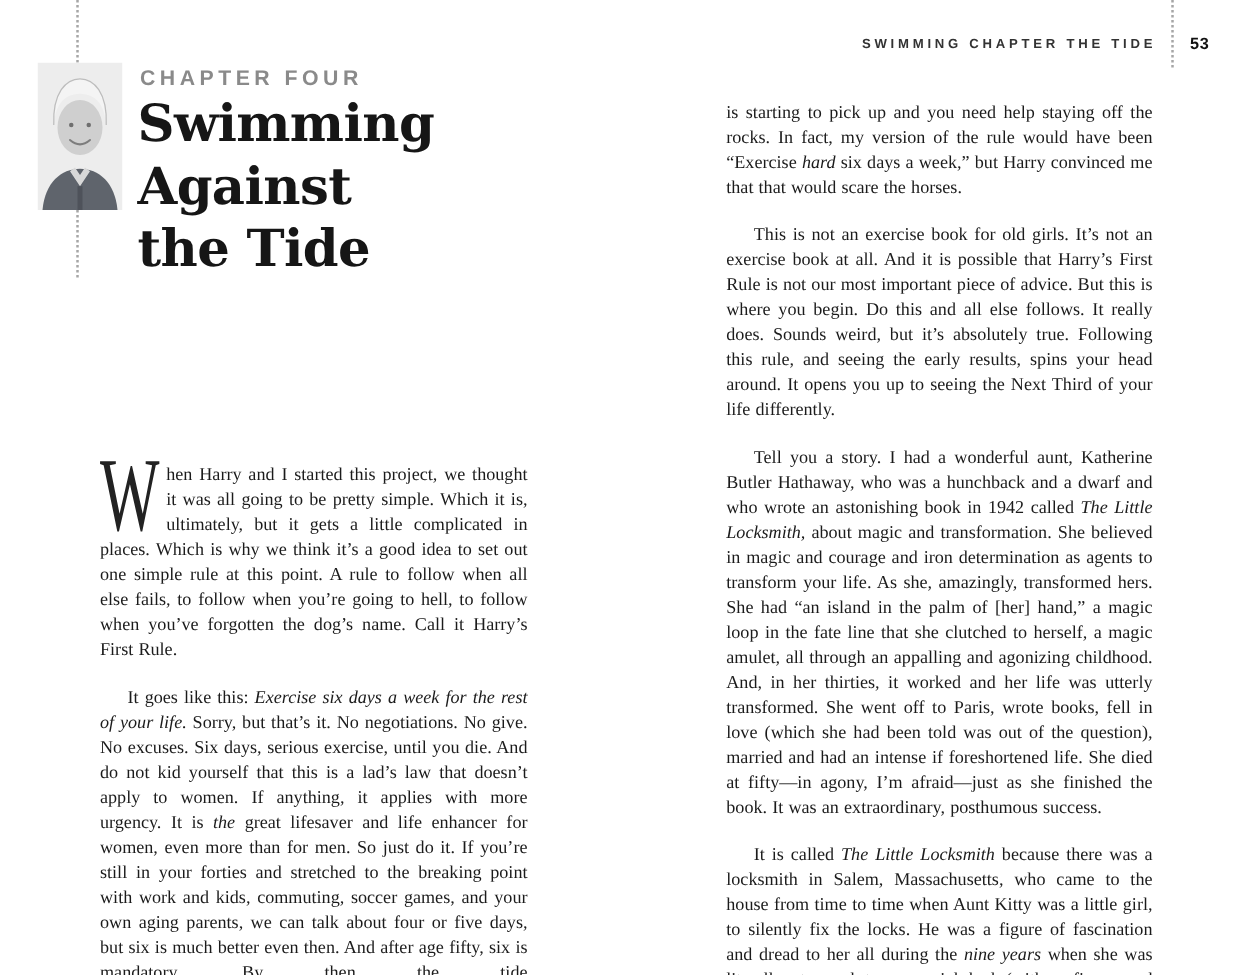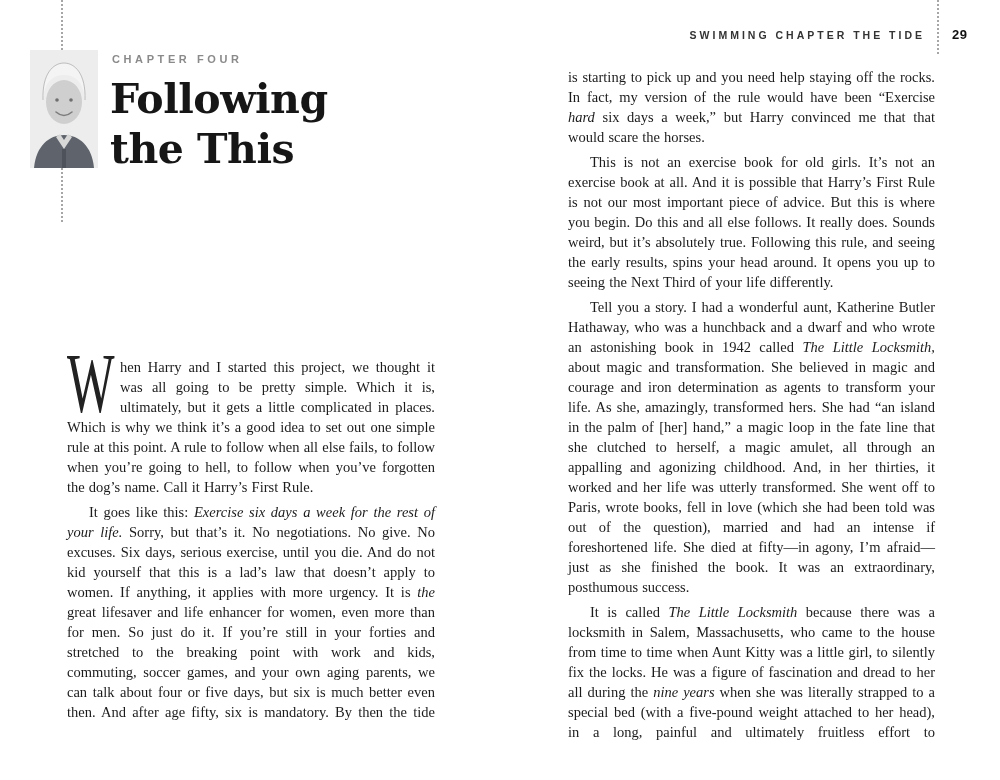--- a/index.html
+++ b/index.html
@@ -3,28 +3,28 @@
 <meta charset="utf-8">
 <style>
   html,body{margin:0;padding:0;background:#ffffff;}
   .canvas{position:relative;width:1000px;height:780px;background:#ffffff;overflow:hidden;
           font-family:"Liberation Serif",serif;color:#1b1b1b;}
   .vrule{position:absolute;width:0;border-left:2px dotted #a6a6a6;}
   #rule-left{left:61px;top:0;height:222px;}
   #rule-right{left:937px;top:0;height:54px;}
   .photo{position:absolute;left:30px;top:50px;width:68px;height:118px;z-index:2;}
   .kicker{position:absolute;left:112px;top:53px;font-family:"Liberation Sans",sans-serif;
-          font-size:11px;font-weight:bold;letter-spacing:3.6px;color:#8a8a8a;white-space:nowrap;}
+          font-size:17px;font-weight:bold;letter-spacing:3.6px;color:#8a8a8a;white-space:nowrap;}
   .title{position:absolute;left:110px;top:74px;margin:0;font-family:"DejaVu Serif",serif;
          font-weight:600;font-size:41px;line-height:50px;letter-spacing:-0.5px;color:#161616;}
   .title span{display:block;}
   .col{position:absolute;font-size:14.5px;line-height:20px;word-spacing:0.5px;}
   #left-col{left:62px;top:352px;width:378px;}
   #right-col{left:563px;top:62px;width:377px;}
-  .col p{margin:5px;text-align:justify;}
+  .col p{margin:18px;text-align:justify;}
   .col p.indent{text-indent:22px;}
   .col p.cont{text-align-last:justify;font-family:Liberation Serif, serif;}
   .dcap{float:left;width:46px;height:58px;overflow:visible;
         font-family:"Liberation Serif",serif;font-weight:400;font-size:84px;line-height:84px;
         margin:-15px 7px 0 0;transform:scaleX(0.6);transform-origin:left;color:#222;}
   .running-header{position:absolute;top:29px;right:75px;font-family:"Liberation Sans",sans-serif;
         font-size:10.5px;font-weight:600;letter-spacing:3px;color:#333;white-space:nowrap;}
   .folio{position:absolute;left:952px;top:27px;font-family:"Liberation Sans",sans-serif;
         font-size:13px;font-weight:bold;letter-spacing:0.5px;color:#111;}
 </style>
@@ -46,32 +46,33 @@
       <path d="M26 62 Q34 69 42 62" fill="none" stroke="#7d7d7d" stroke-width="1.6" stroke-linecap="round"></path>
       <path d="M4 118 C6 96 19 85 34 85 C49 85 62 96 64 118 Z" fill="#5f646c"></path>
       <path d="M26 87 L34 99 L42 87 L38 84 L34 90 L30 84 Z" fill="#d8d8d8"></path>
       <rect x="32" y="99" width="4" height="19" fill="#4e525a"></rect>
     </svg>
   </div>
 
   <div class="kicker">CHAPTER FOUR</div>
 
   <h1 class="title">
-    <span>Following</span>
-    <span>the This</span>
+    <span>Swimming</span>
+    <span>Against</span>
+    <span>the Tide</span>
   </h1>
 
   <div class="col" id="left-col">
       <p class=""><span class="dcap">W</span>hen Harry and I started this project, we thought it was all going to be pretty simple. Which it is, ultimately, but it gets a little complicated in places. Which is why we think it’s a good idea to set out one simple rule at this point. A rule to follow when all else fails, to follow when you’re going to hell, to follow when you’ve forgotten the dog’s name. Call it Harry’s First Rule.</p>
       <p class="indent cont">It goes like this: <i>Exercise six days a week for the rest of your life.</i> Sorry, but that’s it. No negotiations. No give. No excuses. Six days, serious exercise, until you die. And do not kid yourself that this is a lad’s law that doesn’t apply to women. If anything, it applies with more urgency. It is <i>the</i> great lifesaver and life enhancer for women, even more than for men. So just do it. If you’re still in your forties and stretched to the breaking point with work and kids, commuting, soccer games, and your own aging parents, we can talk about four or five days, but six is much better even then. And after age fifty, six is mandatory. By then the tide</p>
     </div>
 
   <div class="running-header">SWIMMING CHAPTER THE TIDE</div>
   <div class="vrule" id="rule-right"></div>
-  <div class="folio">29</div>
+  <div class="folio">53</div>
 
   <div class="col" id="right-col">
       <p class="">is starting to pick up and you need help staying off the rocks. In fact, my version of the rule would have been “Exercise <i>hard</i> six days a week,” but Harry convinced me that that would scare the horses.</p>
       <p class="indent">This is not an exercise book for old girls. It’s not an exercise book at all. And it is possible that Harry’s First Rule is not our most important piece of advice. But this is where you begin. Do this and all else follows. It really does. Sounds weird, but it’s absolutely true. Following this rule, and seeing the early results, spins your head around. It opens you up to seeing the Next Third of your life differently.</p>
       <p class="indent">Tell you a story. I had a wonderful aunt, Katherine Butler Hathaway, who was a hunchback and a dwarf and who wrote an astonishing book in 1942 called <i>The Little Locksmith,</i> about magic and transformation. She believed in magic and courage and iron determination as agents to transform your life. As she, amazingly, transformed hers. She had “an island in the palm of [her] hand,” a magic loop in the fate line that she clutched to herself, a magic amulet, all through an appalling and agonizing childhood. And, in her thirties, it worked and her life was utterly transformed. She went off to Paris, wrote books, fell in love (which she had been told was out of the question), married and had an intense if foreshortened life. She died at fifty—in agony, I’m afraid—just as she finished the book. It was an extraordinary, posthumous success.</p>
       <p class="indent cont">It is called <i>The Little Locksmith</i> because there was a locksmith in Salem, Massachusetts, who came to the house from time to time when Aunt Kitty was a little girl, to silently fix the locks. He was a figure of fascination and dread to her all during the <i>nine years</i> when she was literally strapped to a special bed (with a five-pound weight attached to her head), in a long, painful and ultimately fruitless effort to</p>
     </div>
 
 </div>
 

